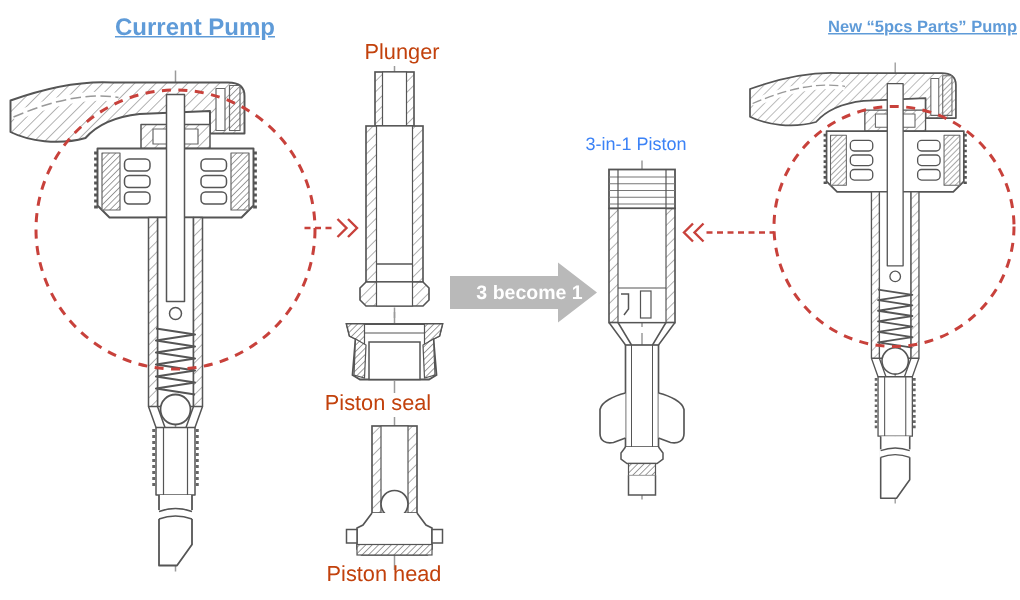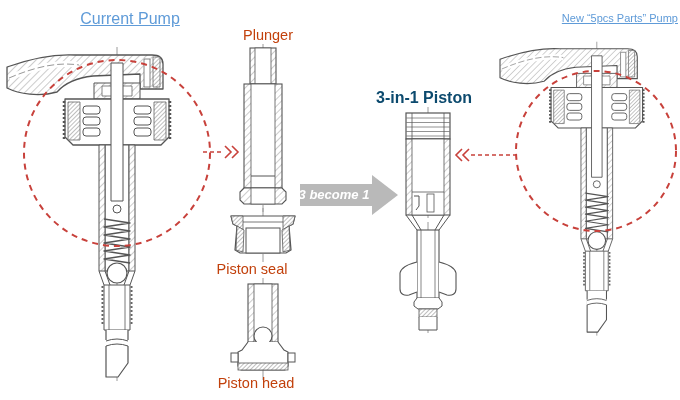--- a/index.html
+++ b/index.html
@@ -2,24 +2,24 @@
 <html><head>
 <meta charset="utf-8">
 <style>
   html,body{margin:0;padding:0;background:#fff;}
   .canvas{
     position:relative;width:680px;height:400px;background:#ffffff;
     font-family:"Liberation Sans",sans-serif;overflow:hidden;
   }
   .canvas svg{position:absolute;left:0;top:0;}
   .label{position:absolute;text-align:center;white-space:nowrap;}
-  .title{color:#5F9BD8;font-weight:normal;font-size:16px;text-decoration:underline;}
+  .title{color:#5F9BD8;font-weight:bold;font-size:16px;text-decoration:underline;}
   .title-right{font-size:11px;text-align:right;}
   .part-label{color:#c2410c;font-size:14.5px;}
-  .red-label{color:#0c4a6e;font-weight:bold;font-size:16px;}
+  .red-label{color:#3b82f6;font-weight:normal;font-size:12px;}
   .arrow-text{color:#ffffff;font-weight:bold;font-size:13px;}
   .cl{stroke:#9a9a9a;stroke-width:1;stroke-dasharray:12 4 3 4;}
 </style>
 </head>
 <body>
 
 <div class="canvas">
 
   <svg width="680" height="400" viewBox="0 0 680 400">
     <defs>
@@ -167,14 +167,14 @@
   <div class="label title title-right" style="left:508px;top:12px;width:170px;">New “5pcs Parts” Pump</div>
 
   <div class="label part-label" style="left:213px;top:27px;width:110px;">Plunger</div>
 
   <div class="label part-label" style="left:201px;top:375px;width:110px;">Piston head</div>
 
   <div class="label part-label" style="left:197px;top:261px;width:110px;">Piston seal</div>
 
   <div class="label red-label" style="left:364px;top:89px;width:120px;">3-in-1 Piston</div>
 
-  <div class="label arrow-text" style="left:297px;top:187px;width:74px;font-style:italic;">3 become 1</div>
+  <div class="label arrow-text" style="left:316px;top:187px;width:74px;">3 become 1</div>
 </div>
 
 </body></html>

